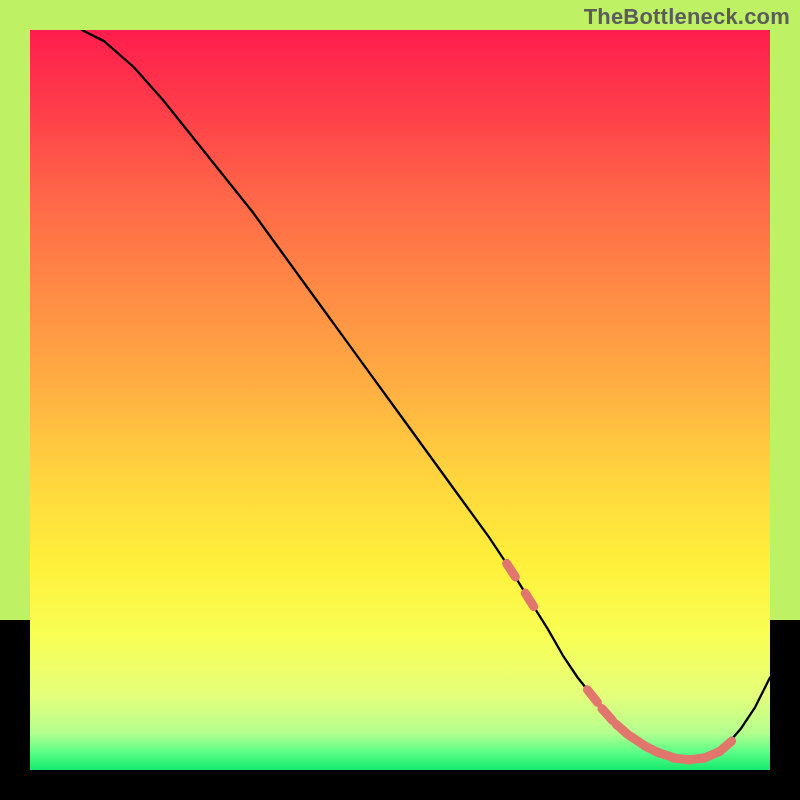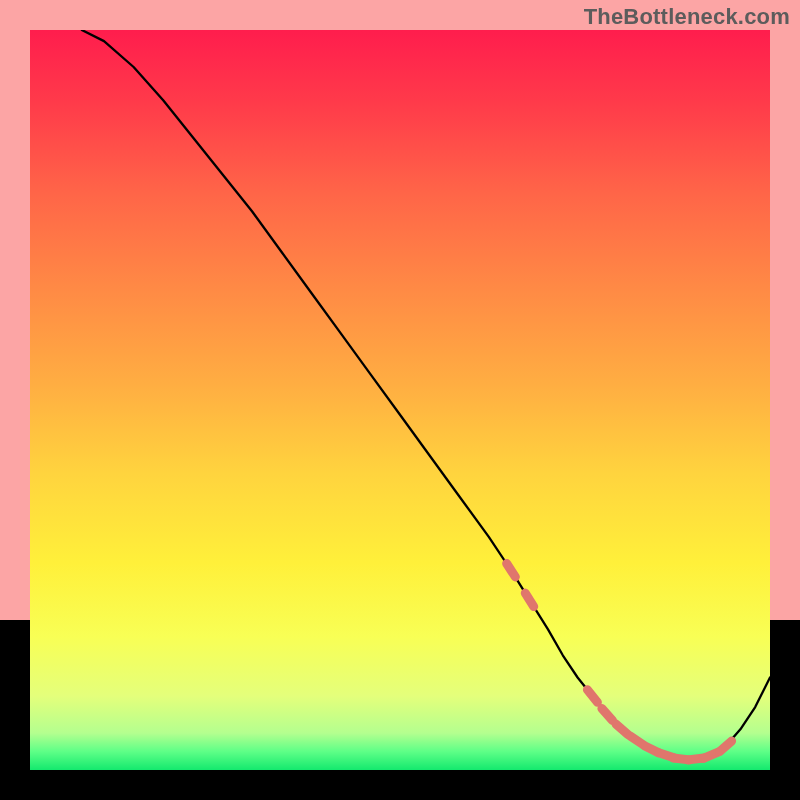--- a/index.html
+++ b/index.html
@@ -1,21 +1,21 @@
 <!DOCTYPE html>
 <html><head>
 <meta charset="utf-8">
 <style>
   * { margin: 0; padding: 0; box-sizing: border-box; }
   html, body { width: 800px; height: 800px; overflow: hidden; background: #000; }
   .frame {
     position: relative;
     width: 800px;
     height: 620px;
-    background: #fca5a5;
+    background: #bef264;
   }
   .watermark {
     position: absolute;
     top: 4px;
     right: 10px;
     font-family: Arial, Helvetica, sans-serif;
     font-size: 22px;
     font-weight: 600;
     color: #5c5c5c;
     letter-spacing: 0.2px;

